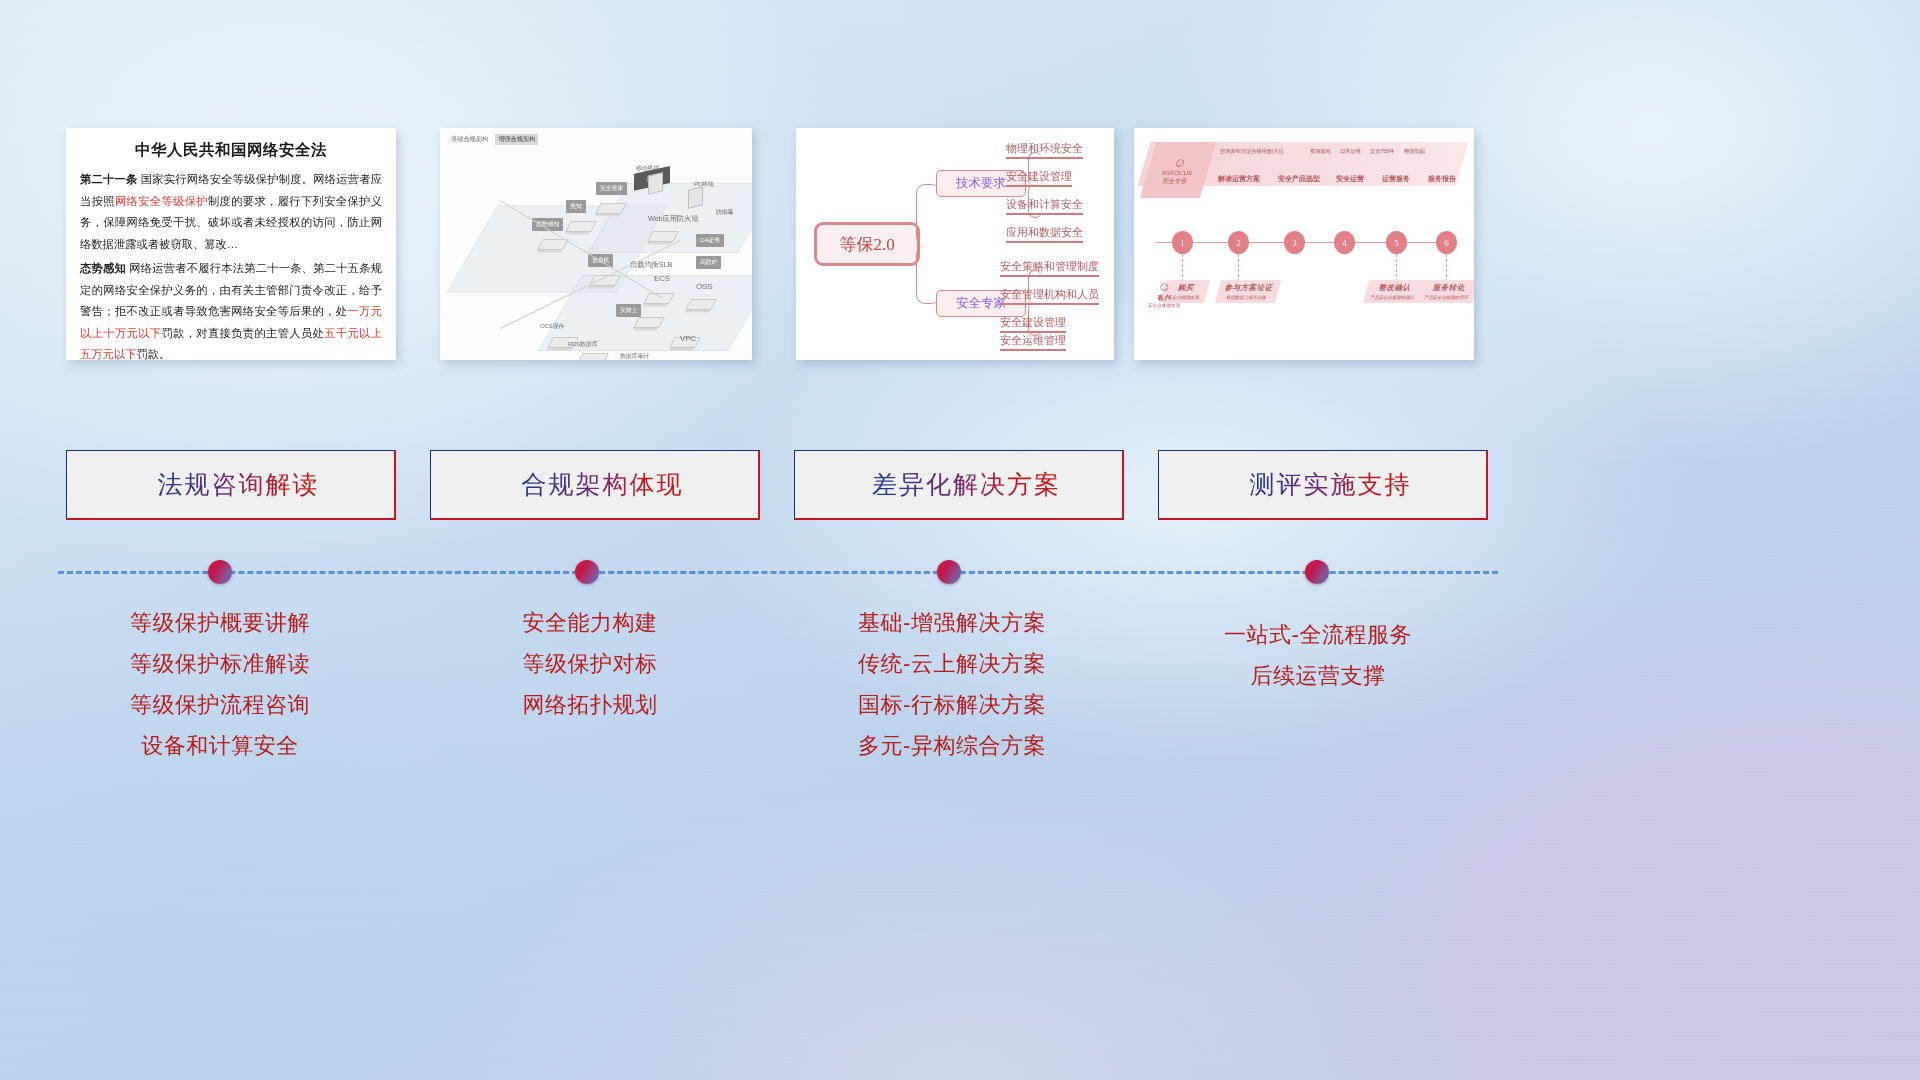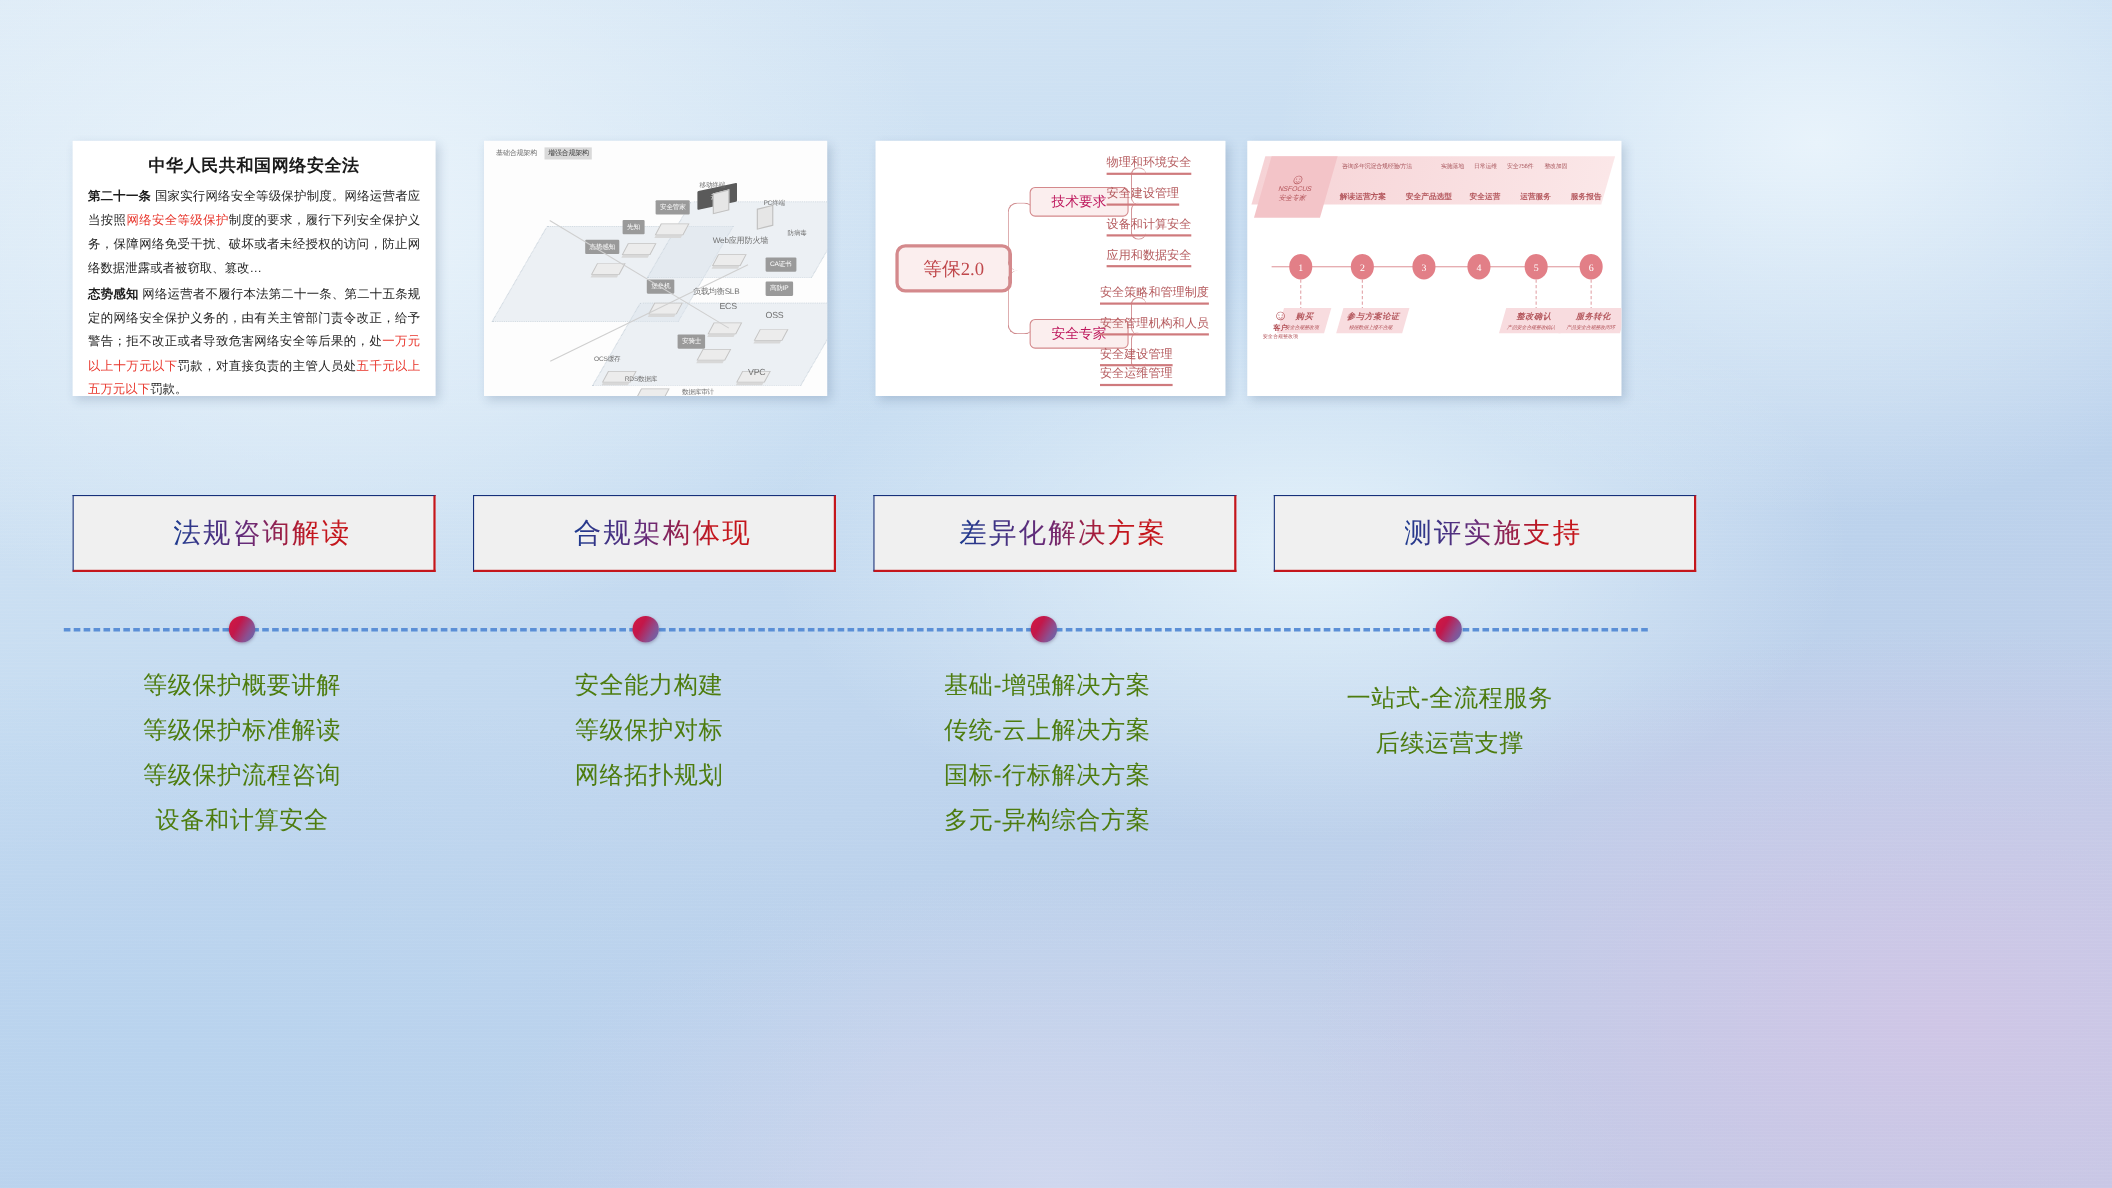--- a/index.html
+++ b/index.html
@@ -90,21 +90,21 @@
   .mm-root {
     position: absolute; left: 18px; top: 94px; width: 106px; height: 44px;
     border: 3px solid #d4898c; background: #fbeeee; border-radius: 9px;
     display: flex; align-items: center; justify-content: center;
     color: #c0484c; font-size: 17px; font-family: "Liberation Serif", serif;
   }
   .mm-mid {
     position: absolute; width: 90px; height: 27px; border: 1.4px solid #d4898c;
     background: #fbeeee; border-radius: 5px;
     display: flex; align-items: center; justify-content: center;
-    color: #be185d; font-size: 12.5px; font-family: "Liberation Serif", serif;
+    color: #8b5cf6; font-size: 12.5px; font-family: "Liberation Serif", serif;
   }
   .mm-mid.tech { left: 140px; top: 42px; }
   .mm-mid.mgmt { left: 140px; top: 162px; }
   .mm-leaf {
     position: absolute; color: #b4595c; font-size: 11px;
     font-family: "Liberation Serif", serif; white-space: nowrap;
     border-bottom: 2px solid #cf7a7d; padding-bottom: 2px; line-height: 13px;
   }
   .mm-curve { position: absolute; border: 1.3px solid #d08c8f; border-radius: 9px; }
 
@@ -164,21 +164,21 @@
   .title-box .txt {
     font-size: 25px; letter-spacing: 2px;
     background: linear-gradient(90deg,#1d3a8f 0%, #6a2a77 42%, #c4161c 78%, #c4161c 100%);
     -webkit-background-clip: text; background-clip: text; color: transparent;
     font-weight: 500;
     margin-left: 16px;
   }
   .tb1 { left: 66px;   width: 330px; }
   .tb2 { left: 430px;  width: 330px; }
   .tb3 { left: 794px;  width: 330px; }
-  .tb4 { left: 1158px; width: 384px; }
+  .tb4 { left: 1158px; width: 330px; }
 
   
   .timeline { position: absolute; top: 560px; left: 0; width: 1920px; height: 24px; }
   .tl-line {
     position: absolute; top: 11px; left: 58px; width: 1440px; height: 0;
     border-top: 3px dashed #5b8fd6;
   }
   .tl-dot {
     position: absolute; top: 0; width: 24px; height: 24px; border-radius: 50%;
     background: linear-gradient(120deg, #d6173f 0%, #c2174a 35%, #8d4e8f 70%, #5d6fb5 100%);
@@ -190,21 +190,21 @@
   .d4 { left: 1305px; }
 
   
   .lists { position: absolute; top: 602px; left: 0; width: 1920px; }
   .list-col { position: absolute; top: 0; width: 400px; text-align: center; }
   .lc1 { left: 20px; }
   .lc2 { left: 390px; }
   .lc3 { left: 752px; }
   .lc4 { left: 1118px; }
   .list-item {
-    font-size: 22px; color: #4d7c0f; line-height: 41px; white-space: nowrap;
+    font-size: 22px; color: #b91c1c; line-height: 41px; white-space: nowrap;
     letter-spacing: .5px;
   }
 </style>
 </head>
 <body>
 
 <div id="bg-layer"></div>
 <div id="bg-noise"></div>
 
 <div id="root">

